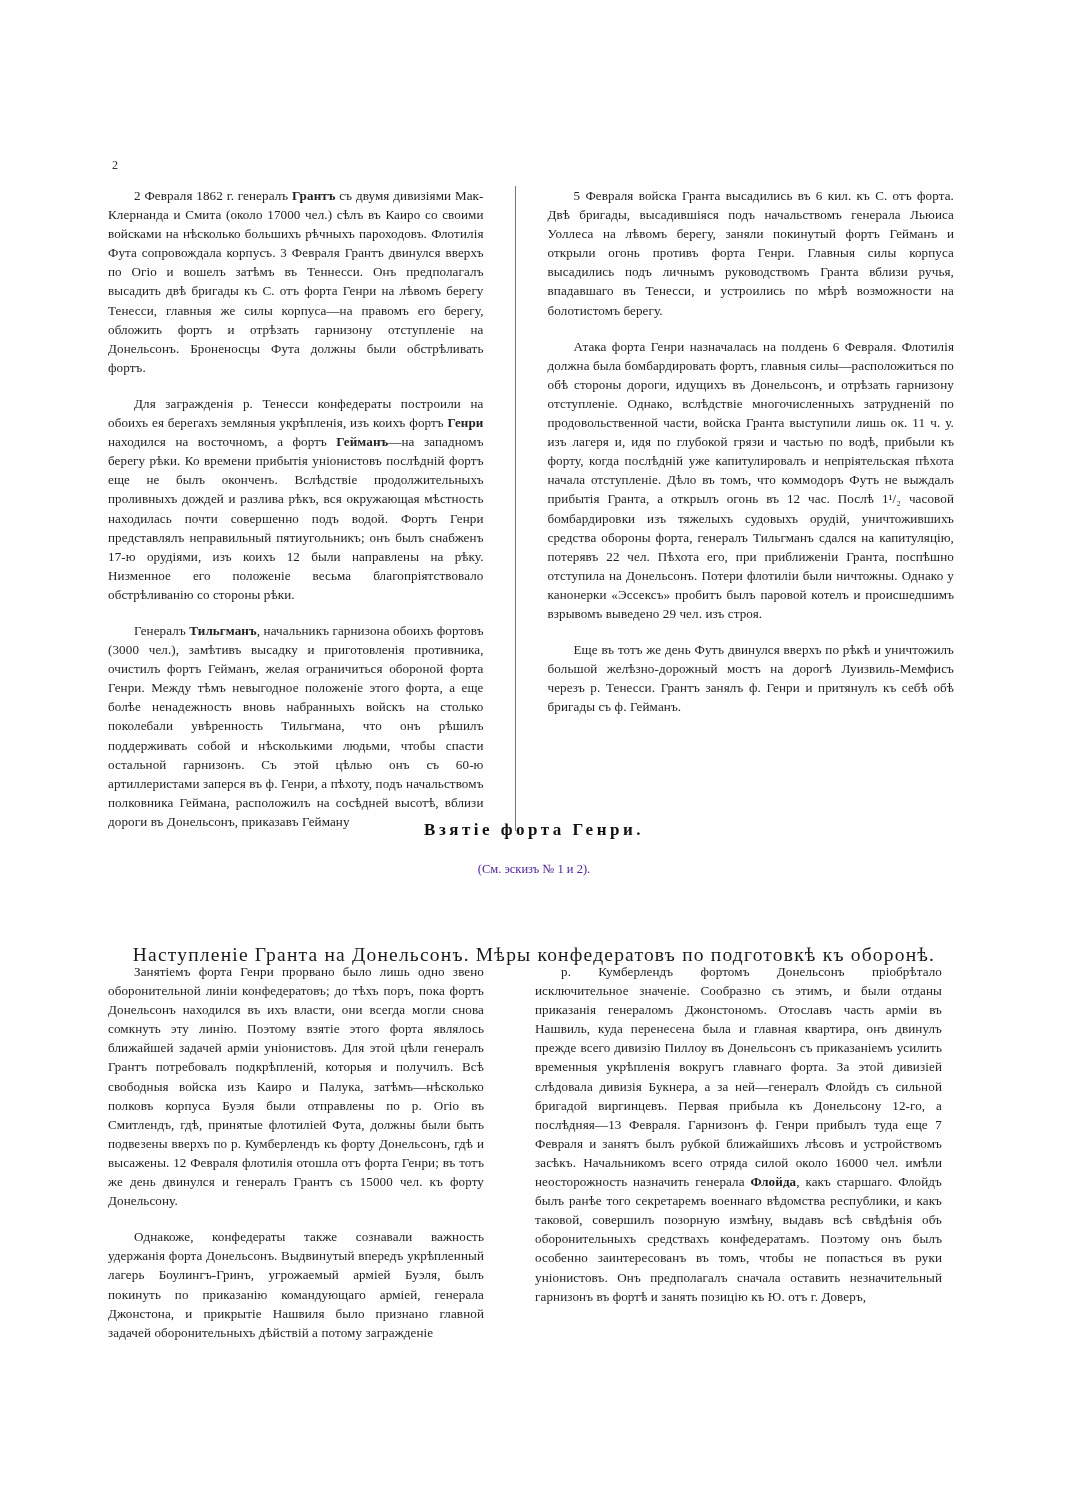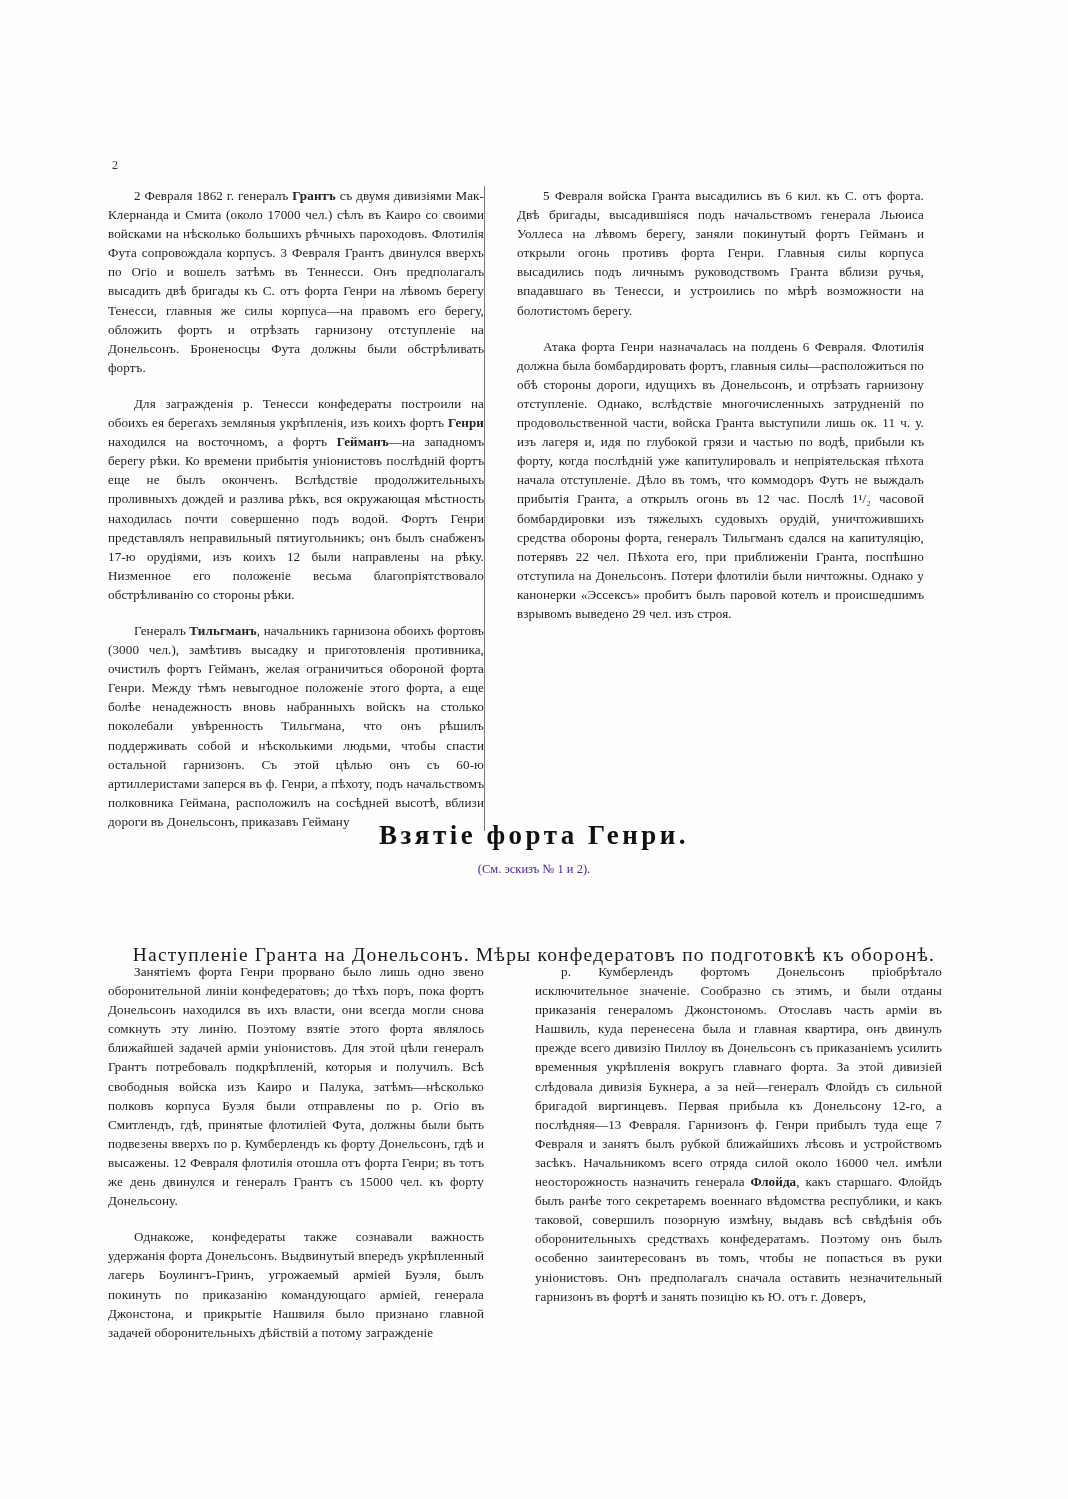--- a/index.html
+++ b/index.html
@@ -37,20 +37,21 @@
     top: 186px;
     width: 846px;
     display: flex;
     gap: 32px;
   }
   .col {
     width: 407px;
   }
   .col.left {
     border-right: 1px solid #777;
+    padding-right: 31px;
     width: 376px;
   }
   p.body {
     margin: 0 0 0 0;
     text-indent: 26px;
     text-align: justify;
     font-size: 13.1px;
     line-height: 19.1px;
     letter-spacing: 0.1px;
     color: #222;
@@ -59,21 +60,21 @@
   p.body + p.body {
     margin-top: 17px;
   }
   
   .title-main {
     position: absolute;
     left: 0;
     top: 820px;
     width: 1068px;
     text-align: center;
-    font-size: 27px;
+    font-size: 17px;
     font-weight: bold;
     letter-spacing: 3.5px;
     color: #111;
     font-family: "Liberation Serif", serif;
   }
   .title-sub {
     position: absolute;
     left: 0;
     top: 862px;
     width: 1068px;
@@ -121,20 +122,21 @@
 
   <div class="top-block">
     <div class="col left">
       <p class="body">2 Февраля 1862 г. генералъ <b>Грантъ</b> съ двумя дивизіями Мак-Клернанда и Смита (около 17000 чел.) сѣлъ въ Каиро со своими войсками на нѣсколько большихъ рѣчныхъ пароходовъ. Флотилія Фута сопровождала корпусъ. 3 Февраля Грантъ двинулся вверхъ по Огіо и вошелъ затѣмъ въ Теннесси. Онъ предполагалъ высадить двѣ бригады къ С. отъ форта Генри на лѣвомъ берегу Тенесси, главныя же силы корпуса—на правомъ его берегу, обложить фортъ и отрѣзать гарнизону отступленіе на Донельсонъ. Броненосцы Фута должны были обстрѣливать фортъ.</p>
       <p class="body">Для загражденія р. Тенесси конфедераты построили на обоихъ ея берегахъ земляныя укрѣпленія, изъ коихъ фортъ <b>Генри</b> находился на восточномъ, а фортъ <b>Гейманъ</b>—на западномъ берегу рѣки. Ко времени прибытія уніонистовъ послѣдній фортъ еще не былъ оконченъ. Вслѣдствіе продолжительныхъ проливныхъ дождей и разлива рѣкъ, вся окружающая мѣстность находилась почти совершенно подъ водой. Фортъ Генри представлялъ неправильный пятиугольникъ; онъ былъ снабженъ 17-ю орудіями, изъ коихъ 12 были направлены на рѣку. Низменное его положеніе весьма благопріятствовало обстрѣливанію со стороны рѣки.</p>
       <p class="body">Генералъ <b>Тильгманъ</b>, начальникъ гарнизона обоихъ фортовъ (3000 чел.), замѣтивъ высадку и приготовленія противника, очистилъ фортъ Гейманъ, желая ограничиться обороной форта Генри. Между тѣмъ невыгодное положеніе этого форта, а еще болѣе ненадежность вновь набранныхъ войскъ на столько поколебали увѣренность Тильгмана, что онъ рѣшилъ поддерживать собой и нѣсколькими людьми, чтобы спасти остальной гарнизонъ. Съ этой цѣлью онъ съ 60-ю артиллеристами заперся въ ф. Генри, а пѣхоту, подъ начальствомъ полковника Геймана, расположилъ на сосѣдней высотѣ, вблизи дороги въ Донельсонъ, приказавъ Гейману</p>
     </div>
     <div class="col right">
       <p class="body">5 Февраля войска Гранта высадились въ 6 кил. къ С. отъ форта. Двѣ бригады, высадившіяся подъ начальствомъ генерала Льюиса Уоллеса на лѣвомъ берегу, заняли покинутый фортъ Гейманъ и открыли огонь противъ форта Генри. Главныя силы корпуса высадились подъ личнымъ руководствомъ Гранта вблизи ручья, впадавшаго въ Тенесси, и устроились по мѣрѣ возможности на болотистомъ берегу.</p>
       <p class="body">Атака форта Генри назначалась на полдень 6 Февраля. Флотилія должна была бомбардировать фортъ, главныя силы—расположиться по обѣ стороны дороги, идущихъ въ Донельсонъ, и отрѣзать гарнизону отступленіе. Однако, вслѣдствіе многочисленныхъ затрудненій по продовольственной части, войска Гранта выступили лишь ок. 11 ч. у. изъ лагеря и, идя по глубокой грязи и частью по водѣ, прибыли къ форту, когда послѣдній уже капитулировалъ и непріятельская пѣхота начала отступленіе. Дѣло въ томъ, что коммодоръ Футъ не выждалъ прибытія Гранта, а открылъ огонь въ 12 час. Послѣ 1¹/₂ часовой бомбардировки изъ тяжелыхъ судовыхъ орудій, уничтожившихъ средства обороны форта, генералъ Тильгманъ сдался на капитуляцію, потерявъ 22 чел. Пѣхота его, при приближеніи Гранта, поспѣшно отступила на Донельсонъ. Потери флотиліи были ничтожны. Однако у канонерки «Эссексъ» пробитъ былъ паровой котелъ и происшедшимъ взрывомъ выведено 29 чел. изъ строя.</p>
+      <p class="body">Еще въ тотъ же день Футъ двинулся вверхъ по рѣкѣ и уничтожилъ большой желѣзно-дорожный мостъ на дорогѣ Луизвиль-Мемфисъ черезъ р. Тенесси. Грантъ занялъ ф. Генри и притянулъ къ себѣ обѣ бригады съ ф. Гейманъ.</p>
     </div>
   </div>
 
   <div class="title-main">Взятіе форта Генри.</div>
   <div class="title-sub">(См. эскизъ № 1 и 2).</div>
   <div class="title-section">Наступленіе Гранта на Донельсонъ. Мѣры конфедератовъ по подготовкѣ къ оборонѣ.</div>
 
   <div class="bottom-block">
     <div class="col left">
       <p class="body">Занятіемъ форта Генри прорвано было лишь одно звено оборонительной линіи конфедератовъ; до тѣхъ поръ, пока фортъ Донельсонъ находился въ ихъ власти, они всегда могли снова сомкнуть эту линію. Поэтому взятіе этого форта являлось ближайшей задачей арміи уніонистовъ. Для этой цѣли генералъ Грантъ потребовалъ подкрѣпленій, которыя и получилъ. Всѣ свободныя войска изъ Каиро и Палука, затѣмъ—нѣсколько полковъ корпуса Буэля были отправлены по р. Огіо въ Смитлендъ, гдѣ, принятые флотиліей Фута, должны были быть подвезены вверхъ по р. Кумберлендъ къ форту Донельсонъ, гдѣ и высажены. 12 Февраля флотилія отошла отъ форта Генри; въ тотъ же день двинулся и генералъ Грантъ съ 15000 чел. къ форту Донельсону.</p>

